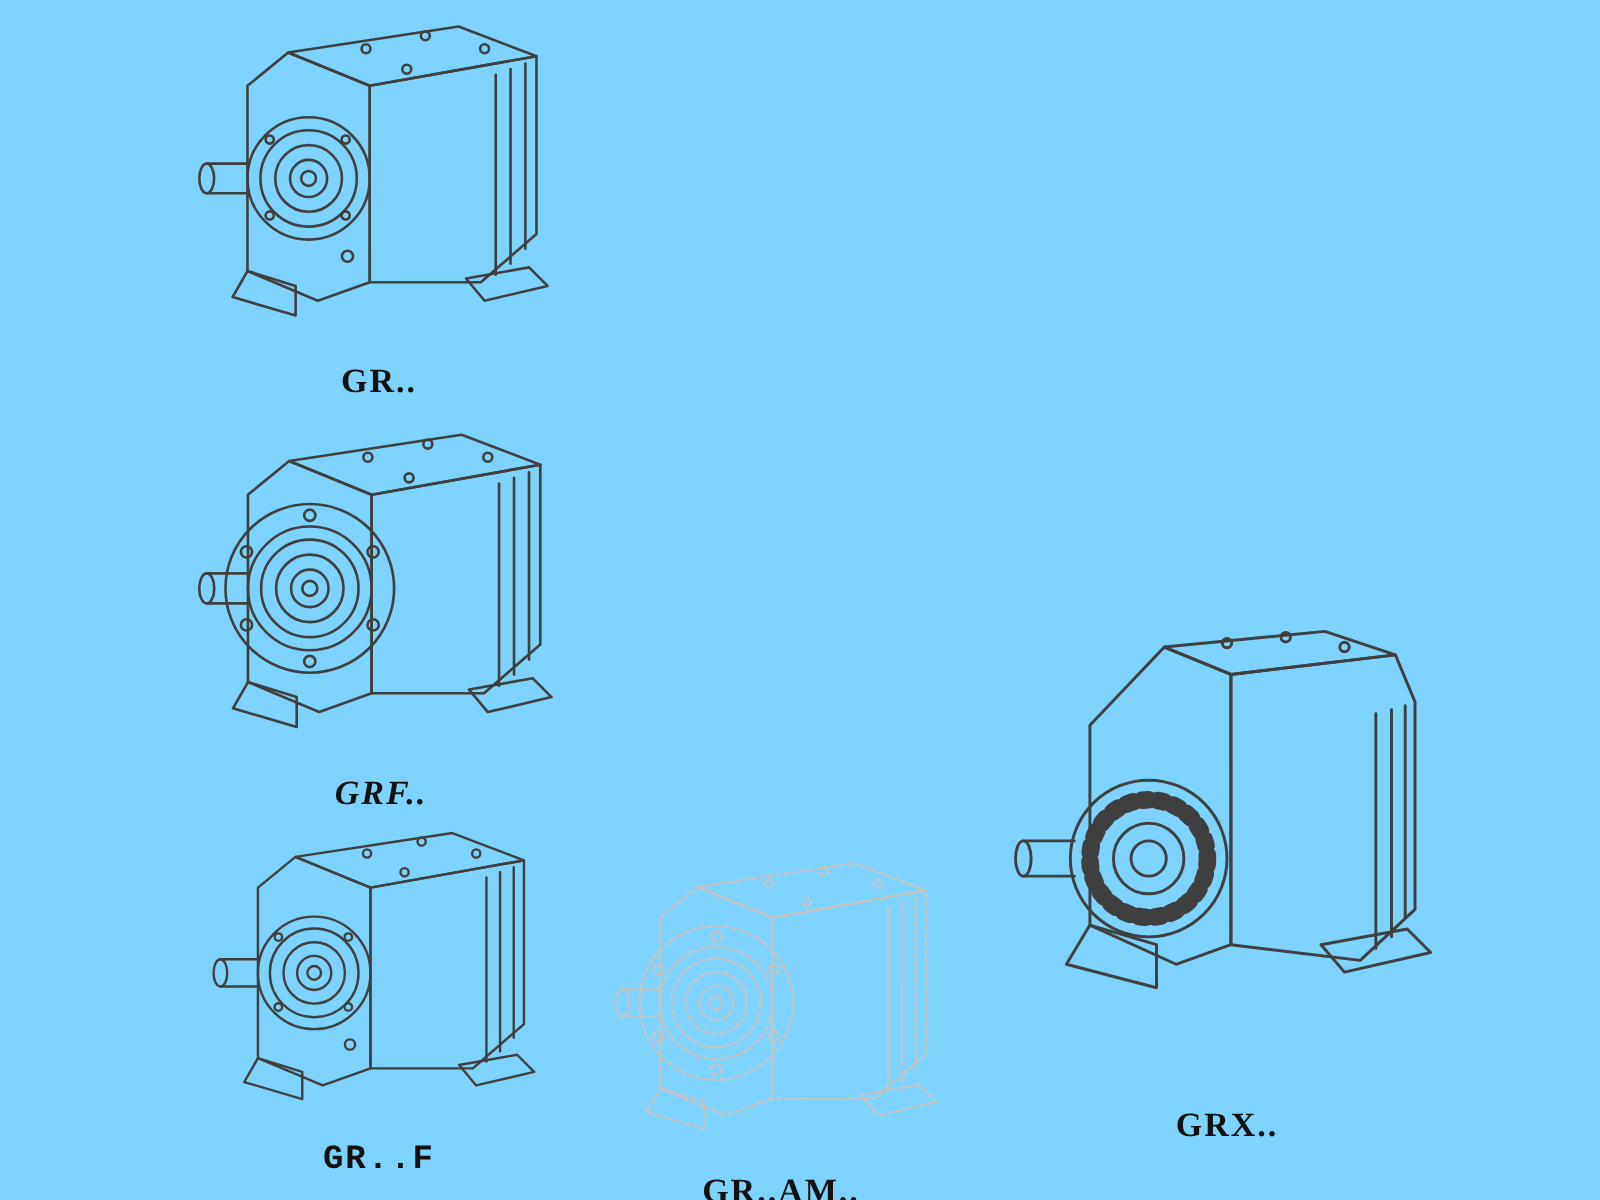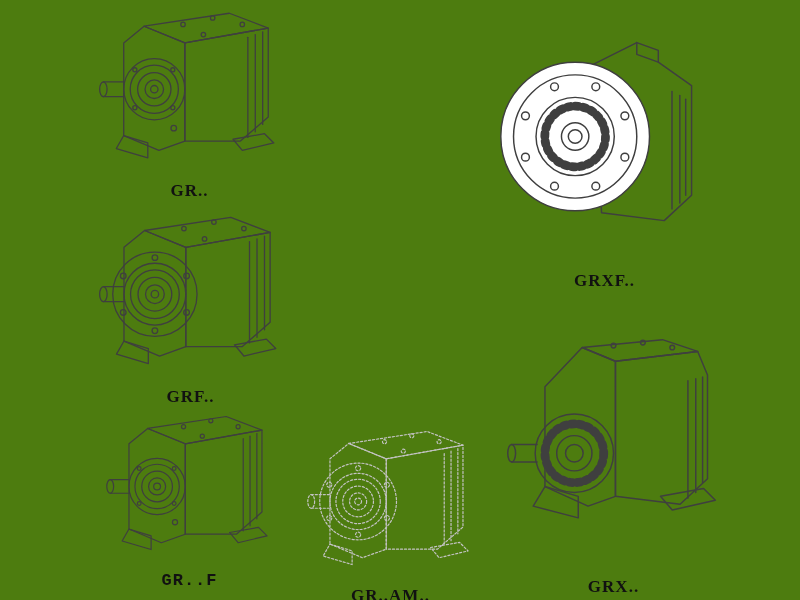--- a/index.html
+++ b/index.html
@@ -1,17 +1,17 @@
 <!DOCTYPE html>
 <html style="--ink: #3f3f3f; --faded: #c3c3c3; --label: #111111;"><head>
 <meta charset="utf-8">
 <style>
   html,body{margin:0;padding:0;background:#fff;}
   .page{
-    position:relative;width:800px;height:600px;background:#4d7c0f;
+    position:relative;width:800px;height:600px;background:#7dd3fc;
     overflow:hidden;font-family:"Liberation Serif","DejaVu Serif",serif;
   }
   .fig{
     position:absolute;margin:0;display:flex;flex-direction:column;
     align-items:center;justify-content:flex-start;
   }
   .fig svg{flex:1 1 auto;width:100%;height:calc(100% - 24px);color:var(--ink,#3f3f3f);}
   .fig svg.faded{color:var(--faded,#c3c3c3);stroke-dasharray:2.5 2.2;}
   .lbl{
     flex:0 0 auto;height:24px;line-height:22px;text-align:center;
@@ -139,36 +139,30 @@
   </svg>
 
   <figure class="fig" style="left:92px;top:4px;width:195px;height:200px;">
     <svg viewBox="0 0 210 190">
         <use href="#sym-gr"></use>
       </svg>
     <figcaption class="lbl">GR..</figcaption>
   </figure>
 
 
-  <figure class="fig" style="left:492px;top:2px;width:225px;height:292px;">
-    <svg viewBox="0 0 230 215">
-        <use href="#sym-grxf"></use>
-      </svg>
-    <figcaption class="lbl">GRXF..</figcaption>
-  </figure>
 
-  <figure class="fig" style="left:88px;top:208px;width:205px;height:202px;">
+  <figure class="fig" style="left:88px;top:208px;width:205px;height:202px;font-style:italic;">
     <svg viewBox="0 0 210 190">
         <use href="#sym-grf"></use>
       </svg>
     <figcaption class="lbl">GRF..</figcaption>
   </figure>
 
 
-  <figure class="fig" style="left:496px;top:308px;width:235px;height:292px;">
+  <figure class="fig" style="left:496px;top:284px;width:235px;height:292px;">
     <svg viewBox="0 0 240 225">
         <use href="#sym-grx"></use>
       </svg>
     <figcaption class="lbl">GRX..</figcaption>
   </figure>
 
   <figure class="fig" style="left:92px;top:408px;width:195px;height:186px;font-family:Liberation Mono, monospace;">
     <svg viewBox="0 0 210 190">
         <use href="#sym-gr"></use>
       </svg>

